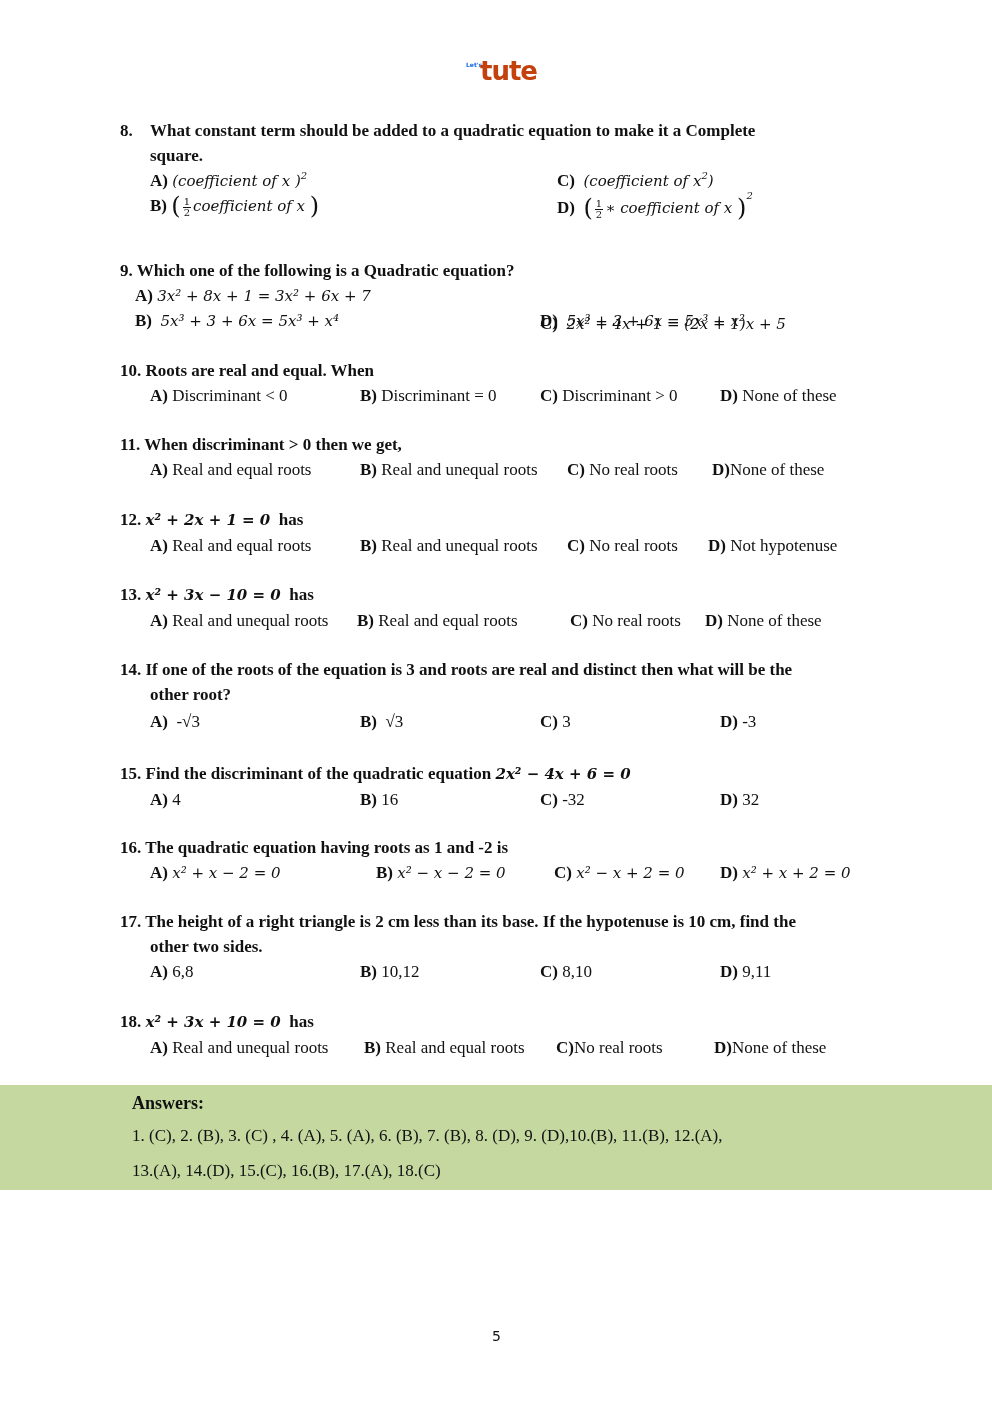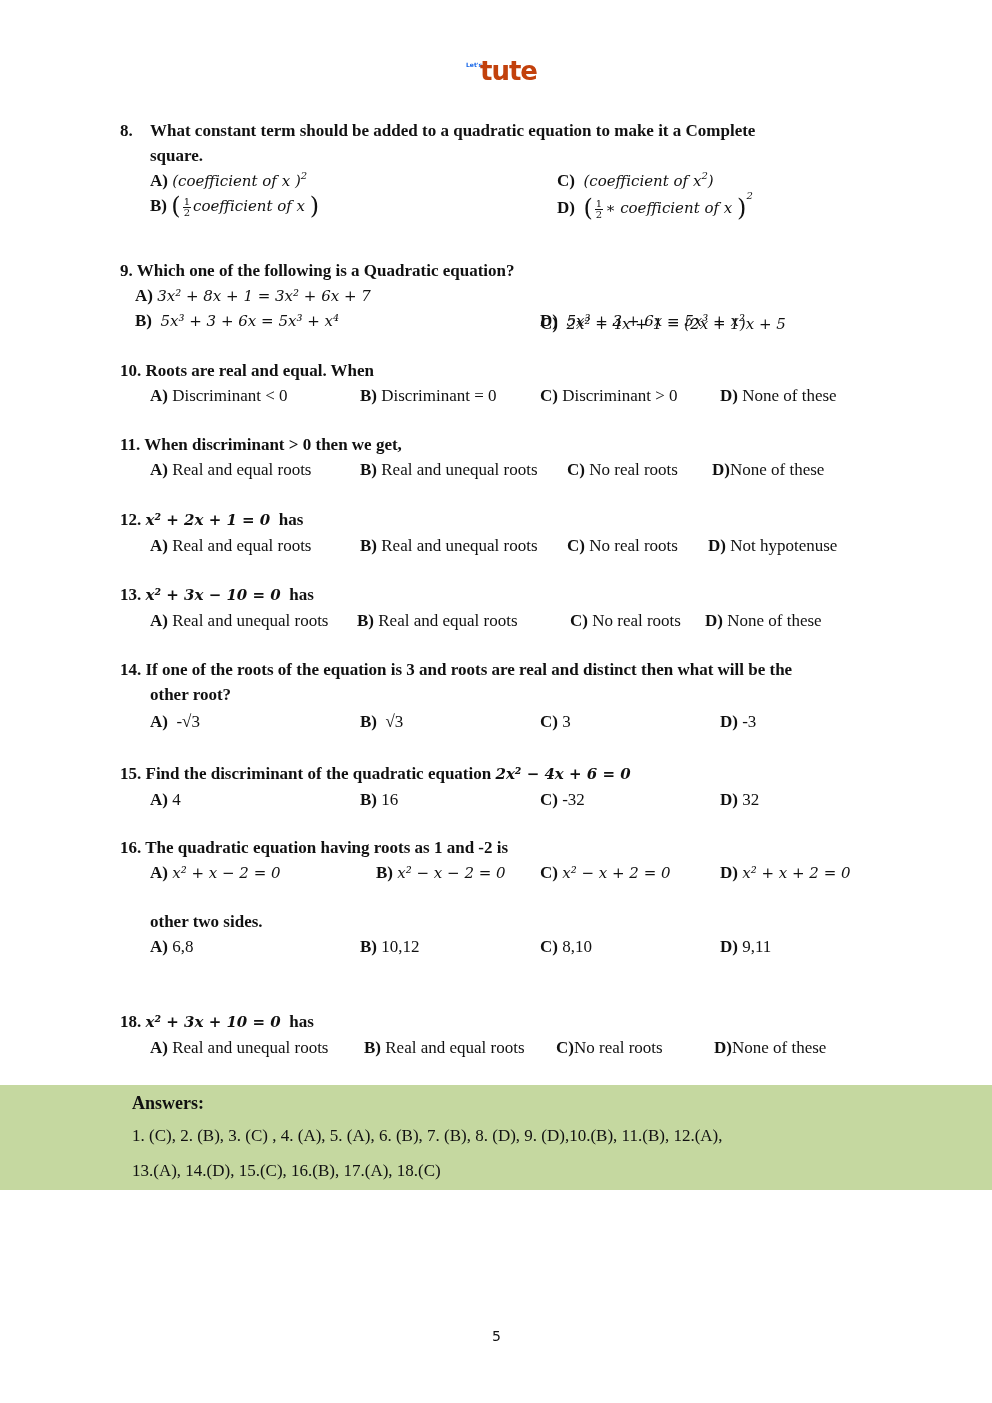--- a/index.html
+++ b/index.html
@@ -117,26 +117,27 @@
     <span class="opt" style="left:420px;"><b>C)</b> <span>-32</span></span>
     <span class="opt" style="left:600px;"><b>D)</b> <span>32</span></span>
   </div>
 </div>
 
 <div class="q" style="top:835px; width:770px;">
   <div class="qt"><span>16.</span> <span>The quadratic equation having roots as 1 and -2 is</span></div>
   <div class="opts">
     <span class="opt" style="left:30px;"><b>A)</b> <span class="math">x² + x − 2 = 0</span></span>
     <span class="opt" style="left:256px;"><b>B)</b> <span class="math">x² − x − 2 = 0</span></span>
-    <span class="opt" style="left:420px;"><b>C)</b> <span class="math">x² − x + 2 = 0</span></span>
+    <span class="opt" style="left:434px;"><b>C)</b> <span class="math">x² − x + 2 = 0</span></span>
     <span class="opt" style="left:600px;"><b>D)</b> <span class="math">x² + x + 2 = 0</span></span>
   </div>
 </div>
 
 <div class="q" style="top:909px; width:770px;">
+  <div class="qt"><span>17.</span> <span>The height of a right triangle is 2 cm less than its base. If the hypotenuse is 10 cm, find the</span></div>
   <div class="qt indent">other two sides.</div>
   <div class="opts">
     <span class="opt" style="left:30px;"><b>A)</b> <span>6,8</span></span>
     <span class="opt" style="left:240px;"><b>B)</b> <span>10,12</span></span>
     <span class="opt" style="left:420px;"><b>C)</b> <span>8,10</span></span>
     <span class="opt" style="left:600px;"><b>D)</b> <span>9,11</span></span>
   </div>
 </div>
 
 <div class="q" style="top:1009px; width:770px;">

